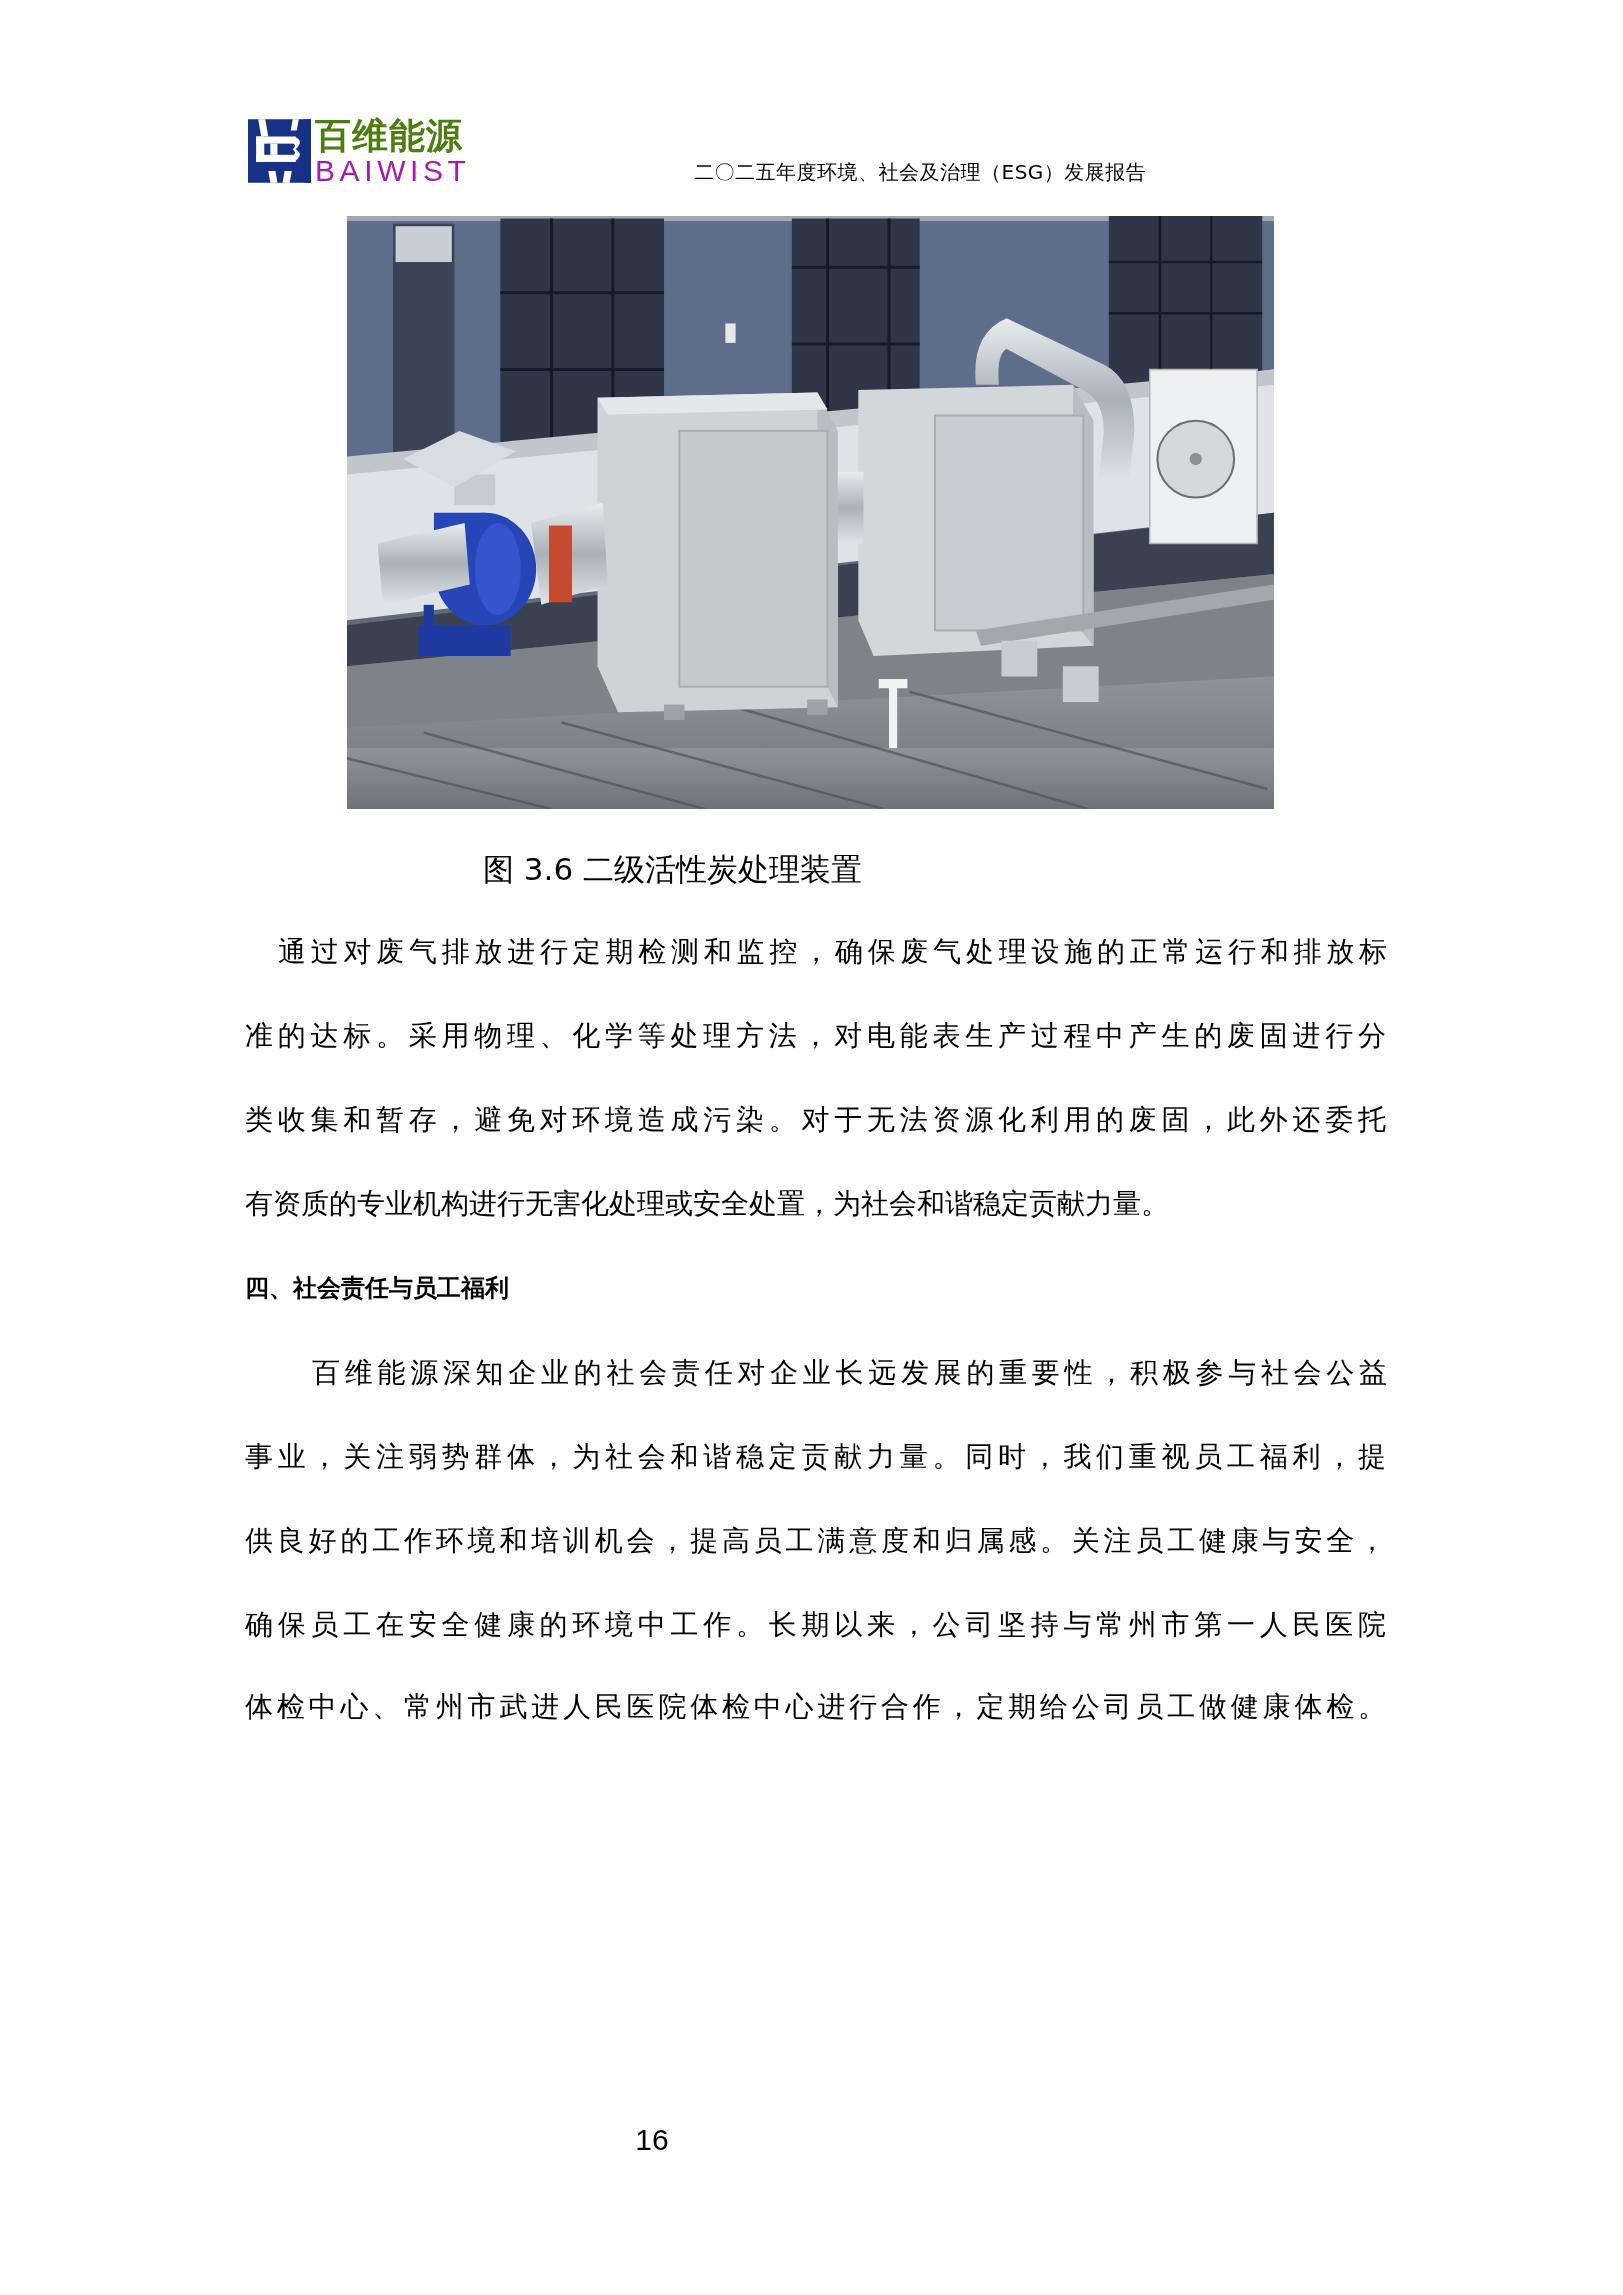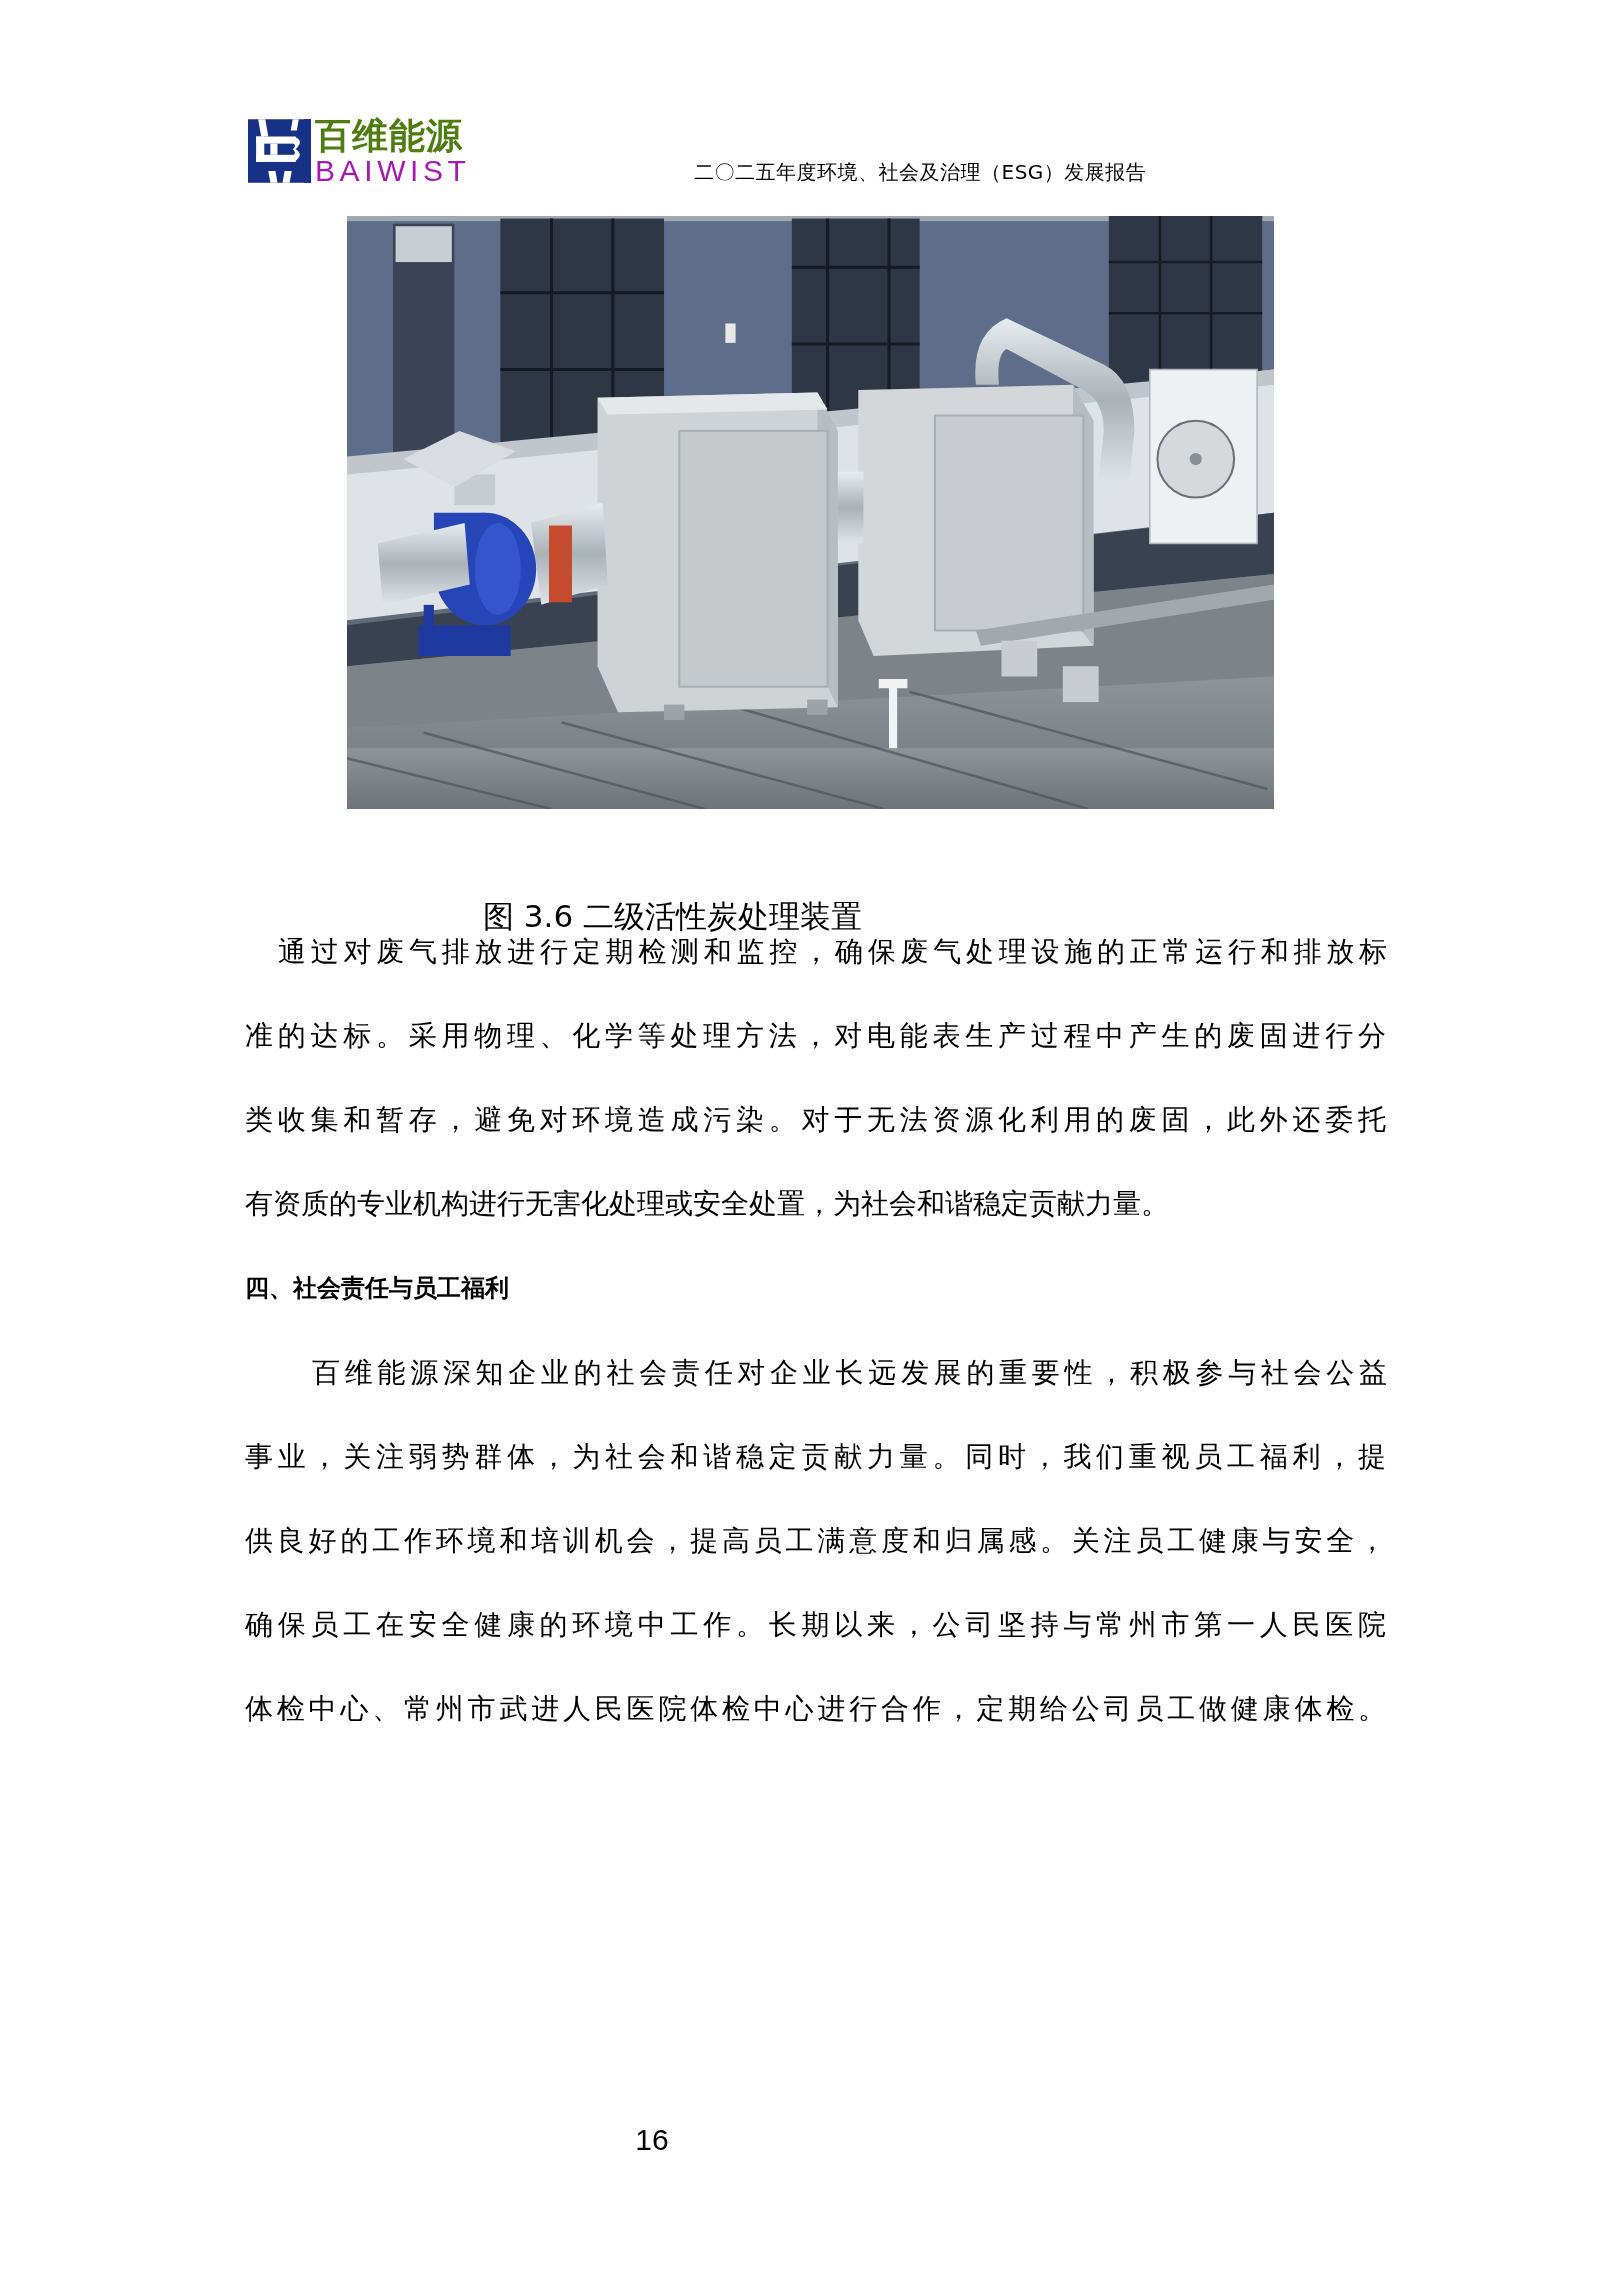--- a/index.html
+++ b/index.html
@@ -16,21 +16,21 @@
              letter-spacing: 4.6px; line-height: 29px; font-family: "Liberation Sans", sans-serif;
              white-space: nowrap; }
 
   #header-title { left: 654px; top: 153px; font-size: 20px; line-height: 39px; white-space: nowrap;
                   letter-spacing: 0.5px; transform: scaleX(1.0); transform-origin: left; margin-left: 40px; }
 
   
   #photo { left: 347px; top: 216px; width: 927px; height: 593px; overflow: hidden; background: #5f6a78; }
   #photo svg { display: block; }
 
-  #caption { left: 0; width: 1345px; top: 849px; text-align: center; font-size: 31px; line-height: 41px; white-space: nowrap; margin-top: 47px; }
+  #caption { left: 0; width: 1345px; top: 849px; text-align: center; font-size: 31px; line-height: 41px; white-space: nowrap; }
 
   .line { position: absolute; left: 245px; width: 1141px; font-size: 28px; line-height: 41px;
           text-align: justify; text-align-last: justify; white-space: nowrap; }
   .line.last { text-align-last: left; }
   .line.indent { left: 312px; width: 1075px; }
   .line.indent1 { left: 278px; width: 1109px; }
 
   #section-heading { left: 245px; top: 1268px; font-size: 24px; font-weight: bold; line-height: 41px; white-space: nowrap; }
 
   #page-number { left: 0; width: 1304px; top: 2122px; text-align: center; font-size: 30px; line-height: 36px;
@@ -170,17 +170,17 @@
   <div class="line last" style="top:1183px;">有资质的专业机构进行无害化处理或安全处置，为社会和谐稳定贡献力量。</div>
 </div>
 
 <div id="section-heading" class="abs">四、社会责任与员工福利</div>
 
 <div>
   <div class="line indent" style="top:1352px;">百维能源深知企业的社会责任对企业长远发展的重要性，积极参与社会公益</div>
   <div class="line" style="top:1436px;">事业，关注弱势群体，为社会和谐稳定贡献力量。同时，我们重视员工福利，提</div>
   <div class="line" style="top:1520px;">供良好的工作环境和培训机会，提高员工满意度和归属感。关注员工健康与安全，</div>
   <div class="line" style="top:1604px;">确保员工在安全健康的环境中工作。长期以来，公司坚持与常州市第一人民医院</div>
-  <div class="line" style="top:1688px;">体检中心、常州市武进人民医院体检中心进行合作，定期给公司员工做健康体检。</div>
+  <div class="line" style="top:1688px;font-family:Liberation Mono, monospace;">体检中心、常州市武进人民医院体检中心进行合作，定期给公司员工做健康体检。</div>
 </div>
 
 <div id="page-number" class="abs">16</div>
 
 
 </body></html>

